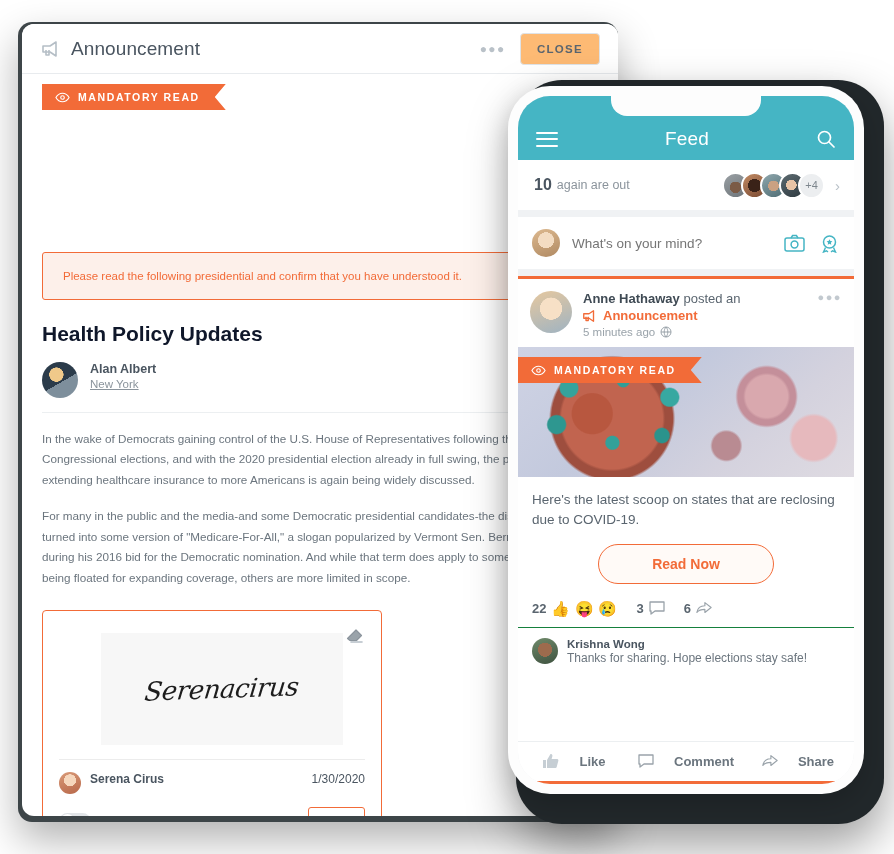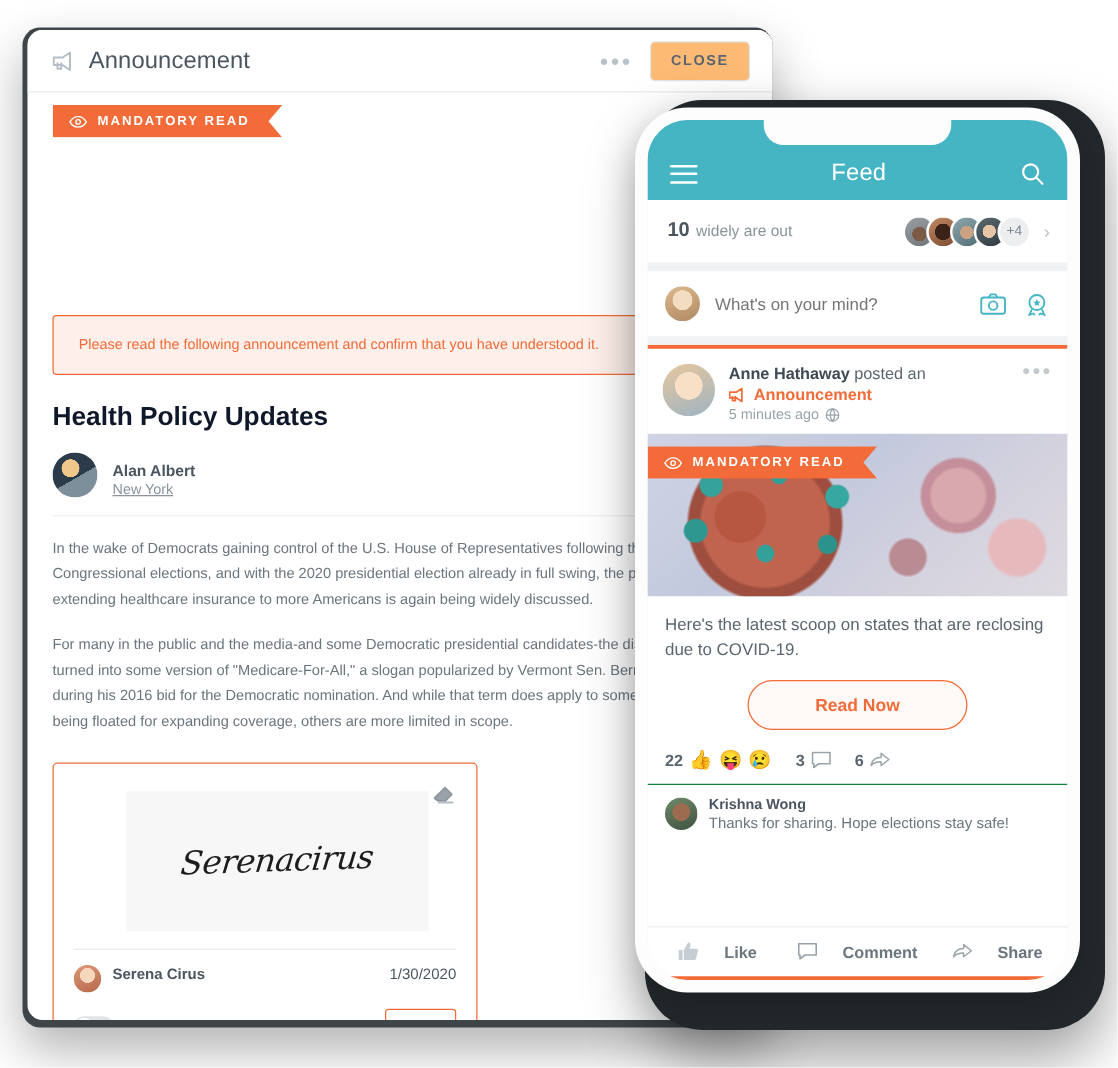--- a/index.html
+++ b/index.html
@@ -86,21 +86,21 @@
     border: 1px solid #f26b38; border-radius: 3px;
     background: #fdf0ea; color: #f26b38; font-size: 11.5px;
   }
 
   .dw-body { padding: 0 20px; }
   .doc-title {
     font-size: 21px; font-weight: 700; color: #0f172a;
     margin: 22px 0 16px;
   }
   .author-row {
-    display: flex; align-items: flex-end; gap: 12px;
+    display: flex; align-items: flex-start; gap: 12px;
     padding-bottom: 14px; border-bottom: 1px solid #eceff1;
   }
   .avatar { border-radius: 50%; flex: 0 0 auto; overflow: hidden; }
   .av-a1 { width: 36px; height: 36px;
     background: radial-gradient(circle at 40% 35%, #f0c98a 0 22%, transparent 23%),
       linear-gradient(150deg,#2b3b4a 0 55%, #7e8f9c 55% 100%); }
   .author-name { font-size: 12.5px; font-weight: 700; color: #4a5560; }
   .author-loc { font-size: 11.5px; color: #8b949c; margin-top: 2px; text-decoration: underline; }
   .author-spacer { flex: 1; }
   .doc-date { font-size: 11px; color: #8b949c; white-space: nowrap; }
@@ -345,21 +345,21 @@
       <div class="hero-inner"></div>
       <div class="ribbon">
         <svg class="eye" viewBox="0 0 16 11">
           <path d="M1 5.5C3 2 5.4 1 8 1s5 1 7 4.5C13 9 10.6 10 8 10S3 9 1 5.5z" fill="none" stroke="#fff" stroke-width="1.2"></path>
           <circle cx="8" cy="5.5" r="1.9" fill="none" stroke="#fff" stroke-width="1.2"></circle>
         </svg>
         <span>MANDATORY READ</span>
       </div>
     </div>
 
-    <div class="notice">Please read the following announcement and confirm that you have understood it.</div>
+    <div class="notice">Please read the following presidential and confirm that you have understood it.</div>
 
     <div class="dw-body">
       <div class="doc-title">Health Policy Updates</div>
 
       <div class="author-row">
         <div class="avatar av-a1"></div>
         <div>
           <div class="author-name">Alan Albert</div>
           <div class="author-loc">New York</div>
         </div>
@@ -410,21 +410,21 @@
           <div class="nav-title">Feed</div>
           <svg class="search-ico" viewBox="0 0 20 20">
             <circle cx="8.5" cy="8.5" r="6" fill="none" stroke="#fff" stroke-width="1.7"></circle>
             <path d="M13 13l5 5" stroke="#fff" stroke-width="1.7" stroke-linecap="round"></path>
           </svg>
         </div>
       </div>
 
       <div class="out-row">
         <span class="out-num">10</span>
-        <span class="out-txt">widely are out</span>
+        <span class="out-txt">again are out</span>
         <span class="out-spacer"></span>
         <div class="av-stack">
           <div class="av-s av-s1"></div>
           <div class="av-s av-s2"></div>
           <div class="av-s av-s3"></div>
           <div class="av-s av-s4"></div>
           <div class="plus-badge">+4</div>
         </div>
         <span class="chev">›</span>
       </div>

